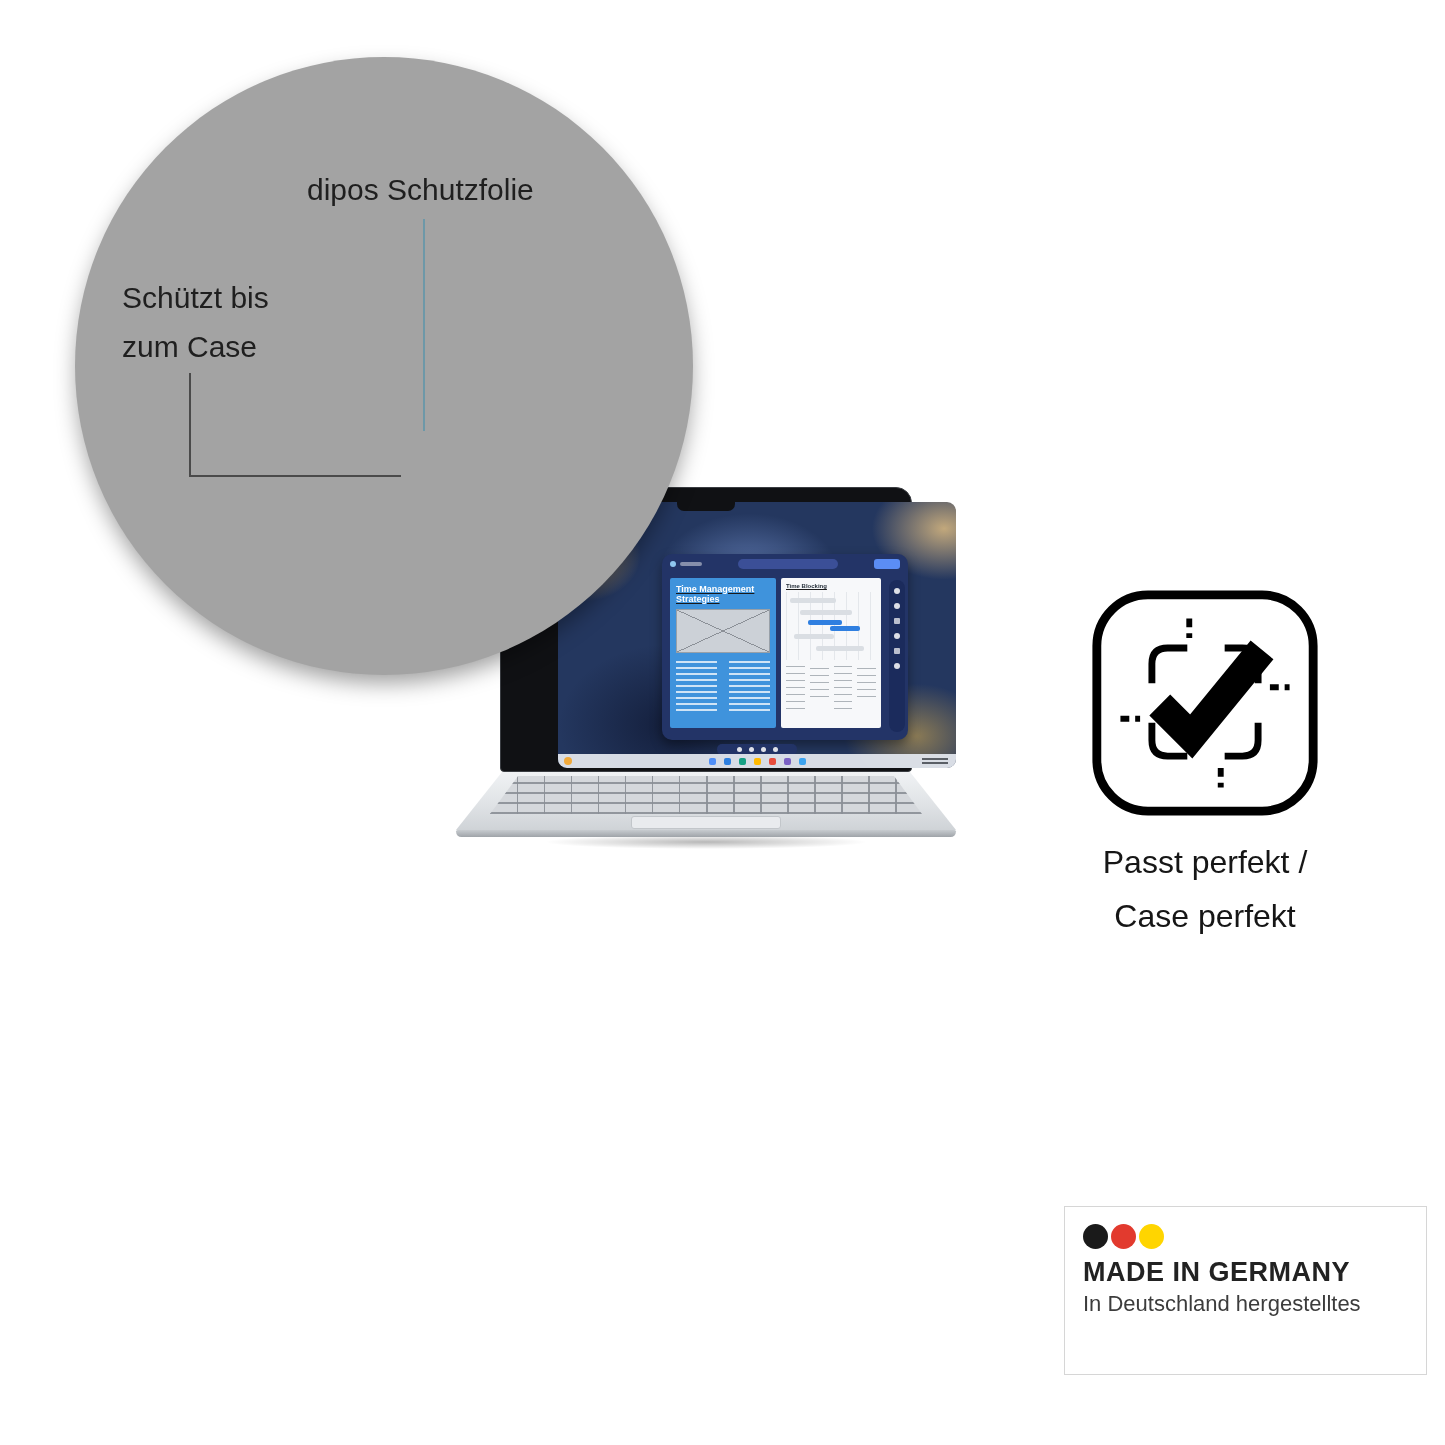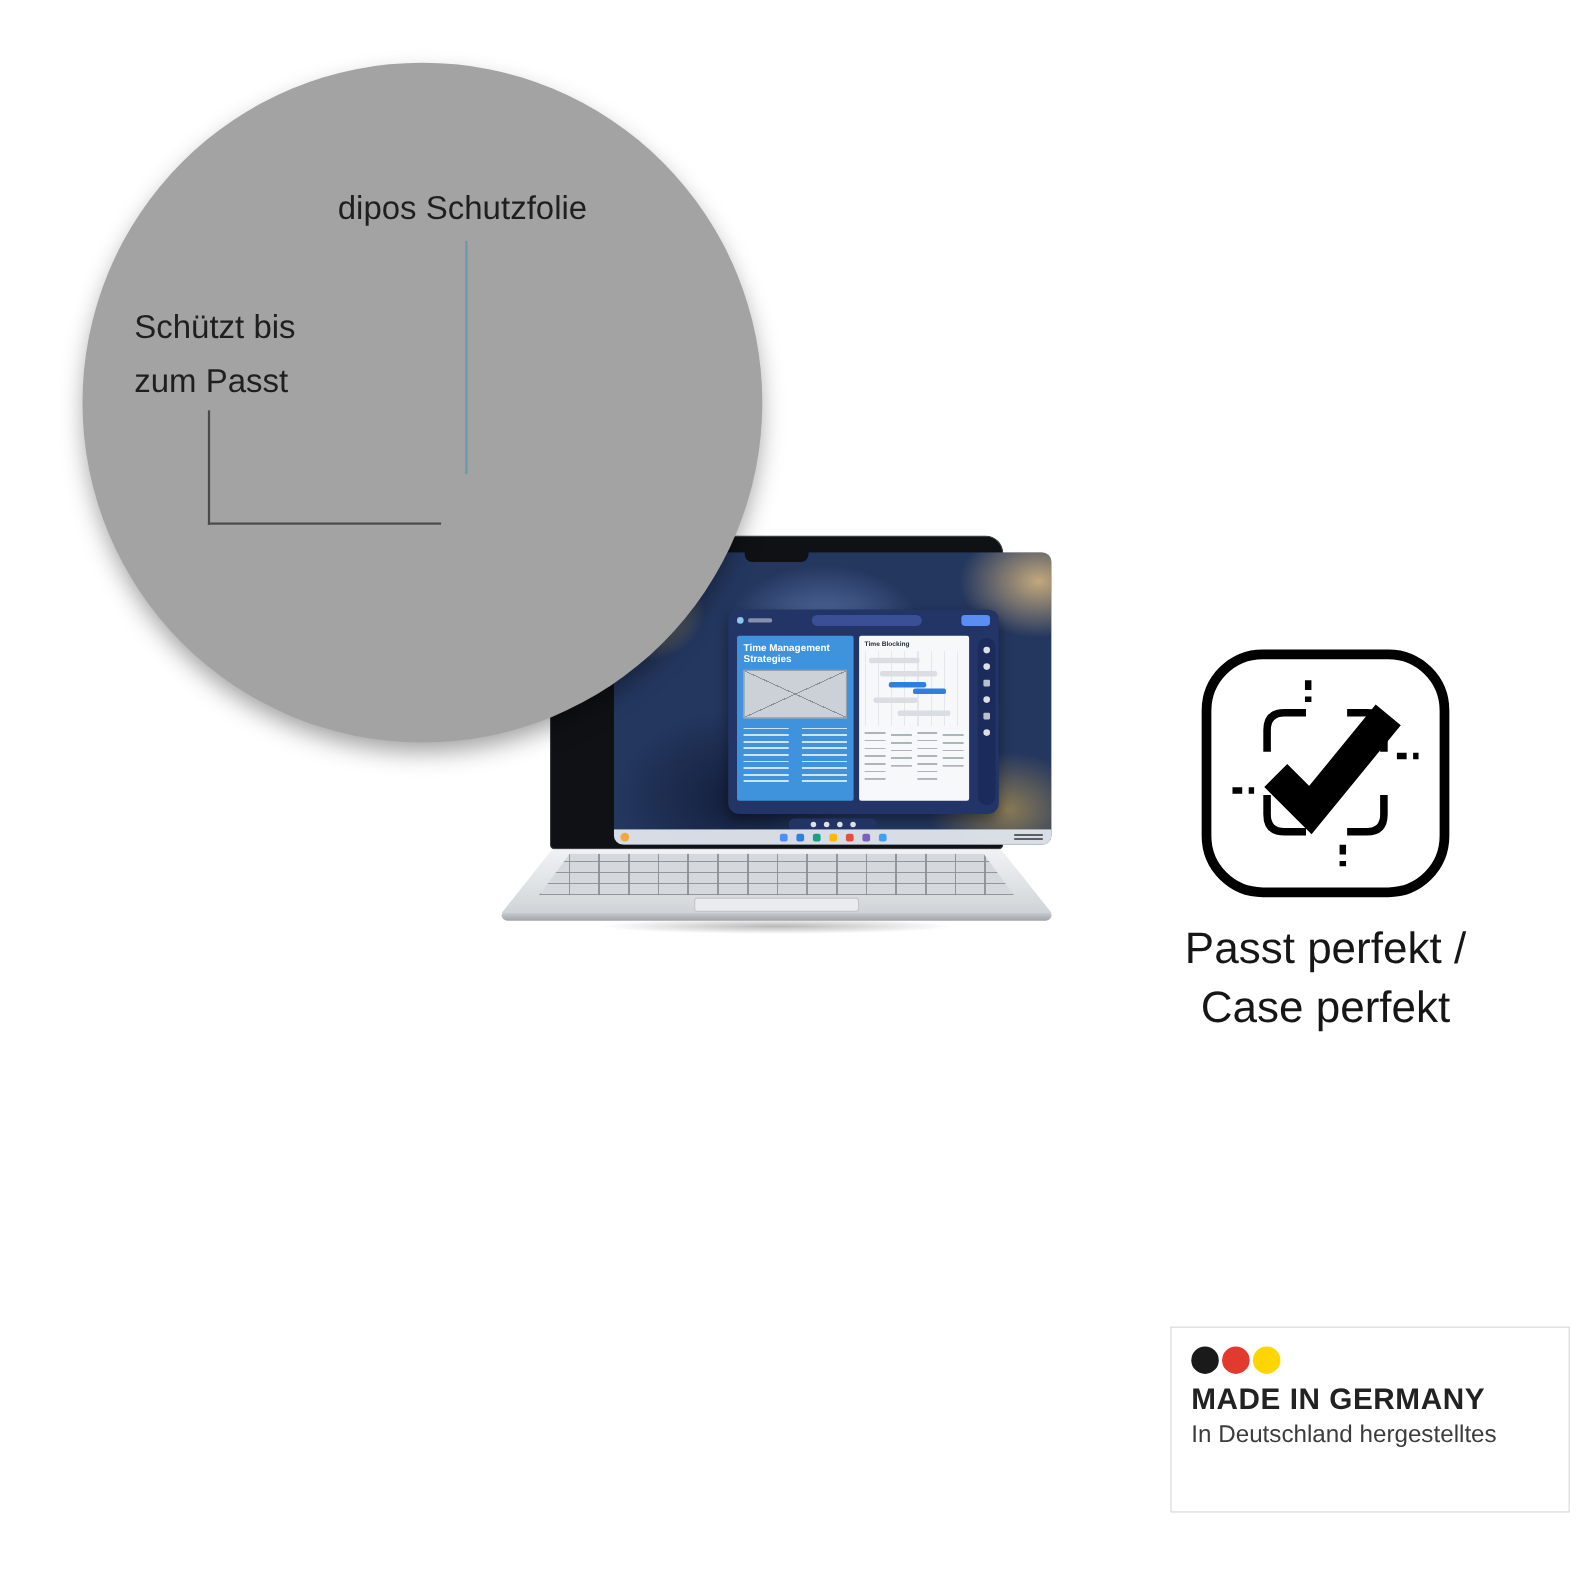--- a/index.html
+++ b/index.html
@@ -37,21 +37,21 @@
     background:#101114;border-radius:0 0 7px 7px;z-index:6;}
 
   .app-window{position:absolute;left:104px;top:52px;width:246px;height:186px;background:#233467;
     border-radius:10px;box-shadow:0 5px 12px rgba(0,0,0,.4);}
   .win-topbar{position:absolute;left:0;top:0;width:100%;height:20px;display:flex;align-items:center;
     padding:0 8px;box-sizing:border-box;}
   .win-logo{width:6px;height:6px;border-radius:50%;background:#8fc6ef;}
   .win-logo-bar{width:22px;height:4px;border-radius:2px;background:rgba(255,255,255,.45);margin-left:4px;}
   .win-search{width:100px;height:10px;border-radius:5px;background:#3b4f97;margin:0 auto;}
   .win-btn{width:26px;height:10px;border-radius:3px;background:#5b8df5;}
-  .pages{position:absolute;left:8px;top:24px;display:flex;gap:5px;}
+  .pages{position:absolute;left:8px;top:24px;display:flex;gap:5px;text-decoration:underline;}
   .page-left{width:106px;height:150px;background:#3f93dc;border-radius:2px;padding:6px;box-sizing:border-box;}
   .slide-title{color:#ffffff;font-weight:bold;font-size:9px;line-height:10px;width:88%;}
   .img-ph{margin-top:5px;width:100%;height:44px;background:#ccd1d7;border:1px solid #98a0a8;box-sizing:border-box;
     background-image:
       linear-gradient(to top right, transparent 49.4%, #8b9097 49.4% 50.6%, transparent 50.6%),
       linear-gradient(to bottom right, transparent 49.4%, #8b9097 49.4% 50.6%, transparent 50.6%);}
   .txt-lines{margin-top:6px;height:52px;
     background:
       repeating-linear-gradient(0deg, rgba(255,255,255,.75) 0 1.6px, transparent 1.6px 6px) left/44% 100% no-repeat,
       repeating-linear-gradient(0deg, rgba(255,255,255,.75) 0 1.6px, transparent 1.6px 6px) right/44% 100% no-repeat;}
@@ -95,21 +95,21 @@
       repeating-linear-gradient(90deg, rgba(138,143,150,.9) 0 1.5px, transparent 1.5px 27px),
       repeating-linear-gradient(0deg, rgba(138,143,150,.9) 0 1.5px, transparent 1.5px 10px);}
   .trackpad{position:absolute;left:181px;top:336px;width:150px;height:13px;background:#e9ebee;
     border:1px solid #c2c6ca;border-radius:3px;box-sizing:border-box;}
   .front-lip{position:absolute;left:6px;top:350px;width:500px;height:7px;
     background:linear-gradient(180deg,#c7cbcf,#9fa4a9);border-radius:3px 3px 10px 10px;}
 
   
   .fit-feature{position:absolute;left:1040px;top:585px;width:330px;text-align:center;}
   .fit-icon{display:block;margin:0 auto;}
-  .fit-text{margin-top:14px;font-size:40px;line-height:54px;color:#161616;}
+  .fit-text{margin-top:14px;font-size:32px;line-height:54px;color:#161616;}
 
   
   .mig-box{position:absolute;left:1032px;top:1206px;width:363px;height:169px;background:#ffffff;
     border:1px solid #d6d6d6;box-sizing:border-box;padding:17px 18px;margin-left:32px;}
   .mig-dots{display:flex;gap:3px;align-items:center;}
   .mig-dot{width:25px;height:25px;border-radius:50%;display:block;}
   .mig-dot.black{background:#1a1a1a;}
   .mig-dot.red{background:#e23a2e;}
   .mig-dot.gold{background:#ffd500;}
   .mig-title{margin-top:8px;font-size:27px;font-weight:bold;color:#222222;letter-spacing:.5px;}
@@ -197,21 +197,21 @@
     <div class="keyboard"></div>
     <div class="trackpad"></div>
     <div class="front-lip"></div>
   </div>
 
   <div class="circle-badge">
     <div class="circle-title">dipos Schutzfolie</div>
     <div class="teal-line"></div>
     <div class="circle-sub">
       <div>Schützt bis</div>
-      <div>zum Passt</div>
+      <div>zum Case</div>
     </div>
     <div class="l-line-v"></div>
     <div class="l-line-h"></div>
   </div>
 
   <div class="fit-feature">
     <svg class="fit-icon" viewBox="0 0 240 240" width="236" height="236" aria-hidden="true">
       <rect x="10" y="10" width="220" height="220" rx="52" fill="none" stroke="#000000" stroke-width="9"></rect>
       <path d="M 66 100 L 66 80 Q 66 64 82 64 L 102 64" fill="none" stroke="#000000" stroke-width="7"></path>
       <path d="M 140 64 L 158 64 Q 174 64 174 80 L 174 100" fill="none" stroke="#000000" stroke-width="7"></path>

